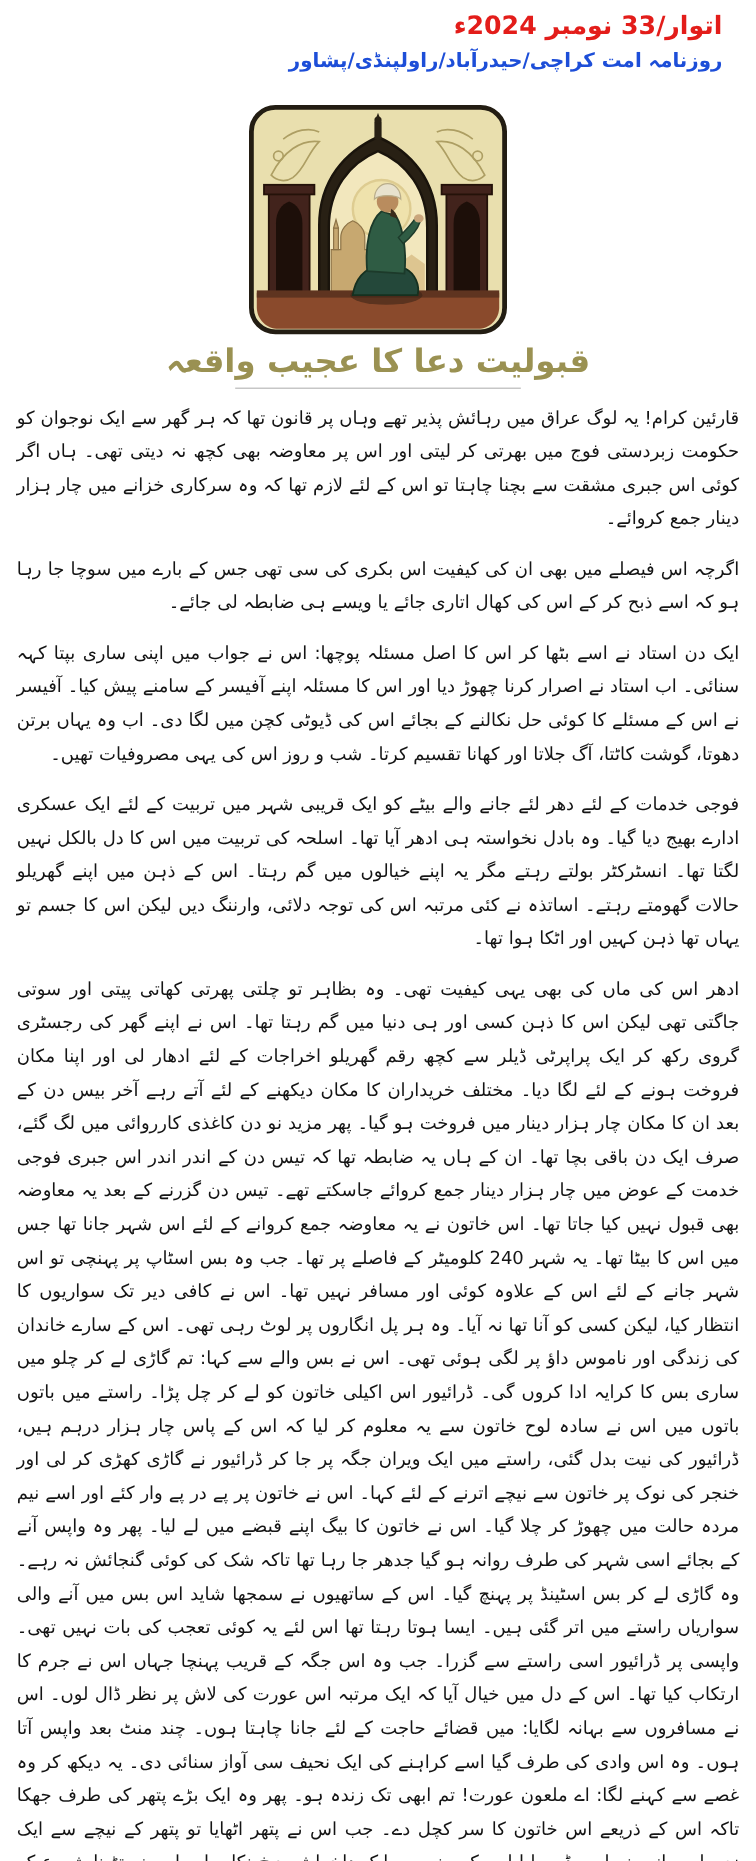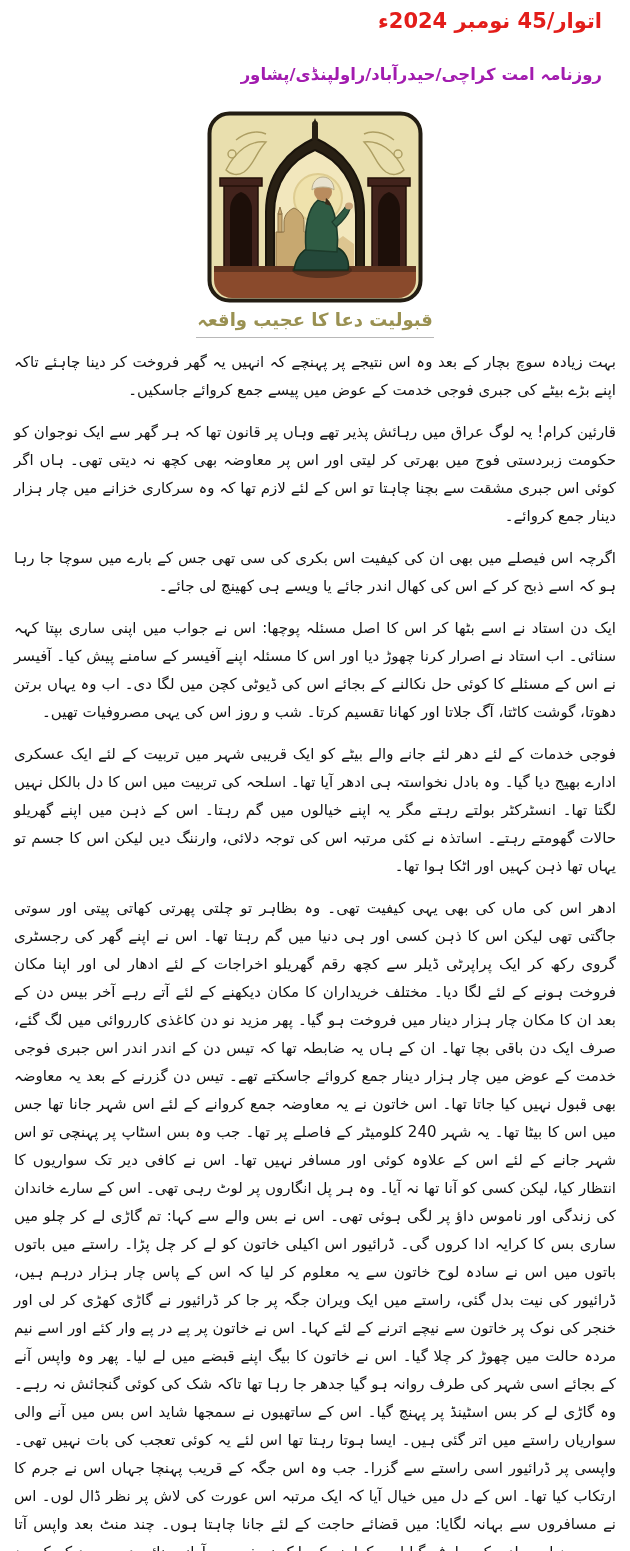--- a/index.html
+++ b/index.html
@@ -22,35 +22,35 @@
     text-align: right;
     padding-right: 14px;
     font-size: 21px;
     font-weight: bold;
     color: #e31d1a;
     line-height: 1.3;
   }
   .paper-line {
     text-align: right;
     padding-right: 14px;
-    margin-top: 30px;
+    margin-top: 6px;
     font-size: 16.5px;
     font-weight: bold;
-    color: #a21caf;
+    color: #1d4ed8;
   }
   .figure-wrap {
     margin: 26px auto 6px auto;
     width: 218px;
     height: 194px;
   }
   .figure-wrap svg { display: block; width: 100%; height: 100%; }
   .article-title {
     margin-top: 6px;
     text-align: center;
-    font-size: 18px;
+    font-size: 27px;
     font-weight: bold;
     color: #9a9152;
     letter-spacing: 0.5px;
     line-height: 1.15;
   }
   .title-divider {
     width: 238px;
     height: 1px;
     background: #b8b8b8;
     margin: 6px auto 10px auto;
@@ -62,21 +62,21 @@
     color: #141414;
   }
   .article-body p { margin: 0 0 14px 0; }
   .article-body p:last-child { margin-bottom: 6px; }
 </style>
 </head>
 <body>
 
 <div class="page">
 
-  <div class="date-line">اتوار/45 نومبر 2024ء</div>
+  <div class="date-line">اتوار/33 نومبر 2024ء</div>
 
   <div class="paper-line">روزنامہ امت کراچی/حیدرآباد/راولپنڈی/پشاور</div>
 
   <div class="figure-wrap">
     <svg viewBox="0 0 218 194" role="img">
 
       <rect x="3.5" y="3.5" width="211" height="187" rx="20" fill="#e9dfae" stroke="#231d13" stroke-width="4"></rect>
 
       <g fill="none" stroke="#99894a" stroke-width="1.4" opacity="0.75">
         <path d="M20,60 C30,40 45,30 60,32 C50,42 48,55 38,62 C32,66 25,65 20,60 Z"></path>
@@ -135,21 +135,20 @@
         <path d="M120,88 C123,90 125,93 125,96 L119,94 Z" fill="#3a2b1a"></path>
       </g>
     </svg>
   </div>
 
   <div class="article-title">قبولیت دعا کا عجیب واقعہ</div>
 
   <div class="title-divider"></div>
 
   <div class="article-body">
-    <p>بہت زیادہ سوچ بچار کے بعد وہ اس نتیجے پر پہنچے کہ انہیں یہ گھر فروخت کر دینا چاہئے تاکہ اپنے بڑے بیٹے کی جبری فوجی خدمت کے عوض میں پیسے جمع کروائے جاسکیں۔</p>
     <p>قارئین کرام! یہ لوگ عراق میں رہائش پذیر تھے وہاں پر قانون تھا کہ ہر گھر سے ایک نوجوان کو حکومت زبردستی فوج میں بھرتی کر لیتی اور اس پر معاوضہ بھی کچھ نہ دیتی تھی۔ ہاں اگر کوئی اس جبری مشقت سے بچنا چاہتا تو اس کے لئے لازم تھا کہ وہ سرکاری خزانے میں چار ہزار دینار جمع کروائے۔</p>
-    <p>اگرچہ اس فیصلے میں بھی ان کی کیفیت اس بکری کی سی تھی جس کے بارے میں سوچا جا رہا ہو کہ اسے ذبح کر کے اس کی کھال اندر جائے یا ویسے ہی کھینچ لی جائے۔</p>
+    <p>اگرچہ اس فیصلے میں بھی ان کی کیفیت اس بکری کی سی تھی جس کے بارے میں سوچا جا رہا ہو کہ اسے ذبح کر کے اس کی کھال اتاری جائے یا ویسے ہی ضابطہ لی جائے۔</p>
     <p>ایک دن استاد نے اسے بٹھا کر اس کا اصل مسئلہ پوچھا: اس نے جواب میں اپنی ساری بپتا کہہ سنائی۔ اب استاد نے اصرار کرنا چھوڑ دیا اور اس کا مسئلہ اپنے آفیسر کے سامنے پیش کیا۔ آفیسر نے اس کے مسئلے کا کوئی حل نکالنے کے بجائے اس کی ڈیوٹی کچن میں لگا دی۔ اب وہ یہاں برتن دھوتا، گوشت کاٹتا، آگ جلاتا اور کھانا تقسیم کرتا۔ شب و روز اس کی یہی مصروفیات تھیں۔</p>
     <p>فوجی خدمات کے لئے دھر لئے جانے والے بیٹے کو ایک قریبی شہر میں تربیت کے لئے ایک عسکری ادارے بھیج دیا گیا۔ وہ بادل نخواستہ ہی ادھر آیا تھا۔ اسلحہ کی تربیت میں اس کا دل بالکل نہیں لگتا تھا۔ انسٹرکٹر بولتے رہتے مگر یہ اپنے خیالوں میں گم رہتا۔ اس کے ذہن میں اپنے گھریلو حالات گھومتے رہتے۔ اساتذہ نے کئی مرتبہ اس کی توجہ دلائی، وارننگ دیں لیکن اس کا جسم تو یہاں تھا ذہن کہیں اور اٹکا ہوا تھا۔</p>
     <p>ادھر اس کی ماں کی بھی یہی کیفیت تھی۔ وہ بظاہر تو چلتی پھرتی کھاتی پیتی اور سوتی جاگتی تھی لیکن اس کا ذہن کسی اور ہی دنیا میں گم رہتا تھا۔ اس نے اپنے گھر کی رجسٹری گروی رکھ کر ایک پراپرٹی ڈیلر سے کچھ رقم گھریلو اخراجات کے لئے ادھار لی اور اپنا مکان فروخت ہونے کے لئے لگا دیا۔ مختلف خریداران کا مکان دیکھنے کے لئے آتے رہے آخر بیس دن کے بعد ان کا مکان چار ہزار دینار میں فروخت ہو گیا۔ پھر مزید نو دن کاغذی کارروائی میں لگ گئے، صرف ایک دن باقی بچا تھا۔ ان کے ہاں یہ ضابطہ تھا کہ تیس دن کے اندر اندر اس جبری فوجی خدمت کے عوض میں چار ہزار دینار جمع کروائے جاسکتے تھے۔ تیس دن گزرنے کے بعد یہ معاوضہ بھی قبول نہیں کیا جاتا تھا۔ اس خاتون نے یہ معاوضہ جمع کروانے کے لئے اس شہر جانا تھا جس میں اس کا بیٹا تھا۔ یہ شہر 240 کلومیٹر کے فاصلے پر تھا۔ جب وہ بس اسٹاپ پر پہنچی تو اس شہر جانے کے لئے اس کے علاوہ کوئی اور مسافر نہیں تھا۔ اس نے کافی دیر تک سواریوں کا انتظار کیا، لیکن کسی کو آنا تھا نہ آیا۔ وہ ہر پل انگاروں پر لوٹ رہی تھی۔ اس کے سارے خاندان کی زندگی اور ناموس داؤ پر لگی ہوئی تھی۔ اس نے بس والے سے کہا: تم گاڑی لے کر چلو میں ساری بس کا کرایہ ادا کروں گی۔ ڈرائیور اس اکیلی خاتون کو لے کر چل پڑا۔ راستے میں باتوں باتوں میں اس نے سادہ لوح خاتون سے یہ معلوم کر لیا کہ اس کے پاس چار ہزار درہم ہیں، ڈرائیور کی نیت بدل گئی، راستے میں ایک ویران جگہ پر جا کر ڈرائیور نے گاڑی کھڑی کر لی اور خنجر کی نوک پر خاتون سے نیچے اترنے کے لئے کہا۔ اس نے خاتون پر پے در پے وار کئے اور اسے نیم مردہ حالت میں چھوڑ کر چلا گیا۔ اس نے خاتون کا بیگ اپنے قبضے میں لے لیا۔ پھر وہ واپس آنے کے بجائے اسی شہر کی طرف روانہ ہو گیا جدھر جا رہا تھا تاکہ شک کی کوئی گنجائش نہ رہے۔ وہ گاڑی لے کر بس اسٹینڈ پر پہنچ گیا۔ اس کے ساتھیوں نے سمجھا شاید اس بس میں آنے والی سواریاں راستے میں اتر گئی ہیں۔ ایسا ہوتا رہتا تھا اس لئے یہ کوئی تعجب کی بات نہیں تھی۔ واپسی پر ڈرائیور اسی راستے سے گزرا۔ جب وہ اس جگہ کے قریب پہنچا جہاں اس نے جرم کا ارتکاب کیا تھا۔ اس کے دل میں خیال آیا کہ ایک مرتبہ اس عورت کی لاش پر نظر ڈال لوں۔ اس نے مسافروں سے بہانہ لگایا: میں قضائے حاجت کے لئے جانا چاہتا ہوں۔ چند منٹ بعد واپس آتا ہوں۔ وہ اس وادی کی طرف گیا اسے کراہنے کی ایک نحیف سی آواز سنائی دی۔ یہ دیکھ کر وہ غصے سے کہنے لگا: اے ملعون عورت! تم ابھی تک زندہ ہو۔ پھر وہ ایک بڑے پتھر کی طرف جھکا تاکہ اس کے ذریعے اس خاتون کا سر کچل دے۔ جب اس نے پتھر اٹھایا تو پتھر کے نیچے سے ایک زہریلے سانپ نے اسے ڈس لیا اس کے منہ سے ایک دلخراش چیخ نکلی اور اس نے تڑپنا شروع کر دیا، مسافر اس کی آواز سن کر بھاگے وہاں آئے، انہیں دیکھ کر بڑا تعجب ہوا کہ وہاں ایک جاں بلب خاتون بھی تھی۔ خاتون صرف اتنا ہی کہہ سکی: اس ڈرائیور سے میرا سامان واپس لو۔ وہ ڈرائیور اس پوزیشن میں نہیں تھا کہ زیادہ مزاحمت کر سکتا اس نے بتا دیا کہ اس خاتون کا بیگ میں نے گاڑی میں فلاں جگہ پر چھپایا ہوا ہے، وہ بیگ وصول کر کے خاتون کے حوالے کر دیا گیا۔ پھر مسافروں نے دوسری طرف سے آنے والی ایک بس کو روکا جو اسی شہر کو جا رہی تھی جہاں خاتون جانا چاہتی تھی، انہوں نے اس گاڑی کے ڈرائیور سے درخواست کی کہ اس خاتون اور ڈرائیور کو اسپتال پہنچا دے۔ ڈرائیور خوش دلی سے اس کام کے لئے آمادہ ہو گیا۔ وہ مجرم ڈرائیور تو جسم میں زہر پھیلنے کی وجہ سے راستے میں ہی دم توڑ گیا۔ (جاری ہے)</p>
   </div>
 
 </div>
 
 </body></html>

